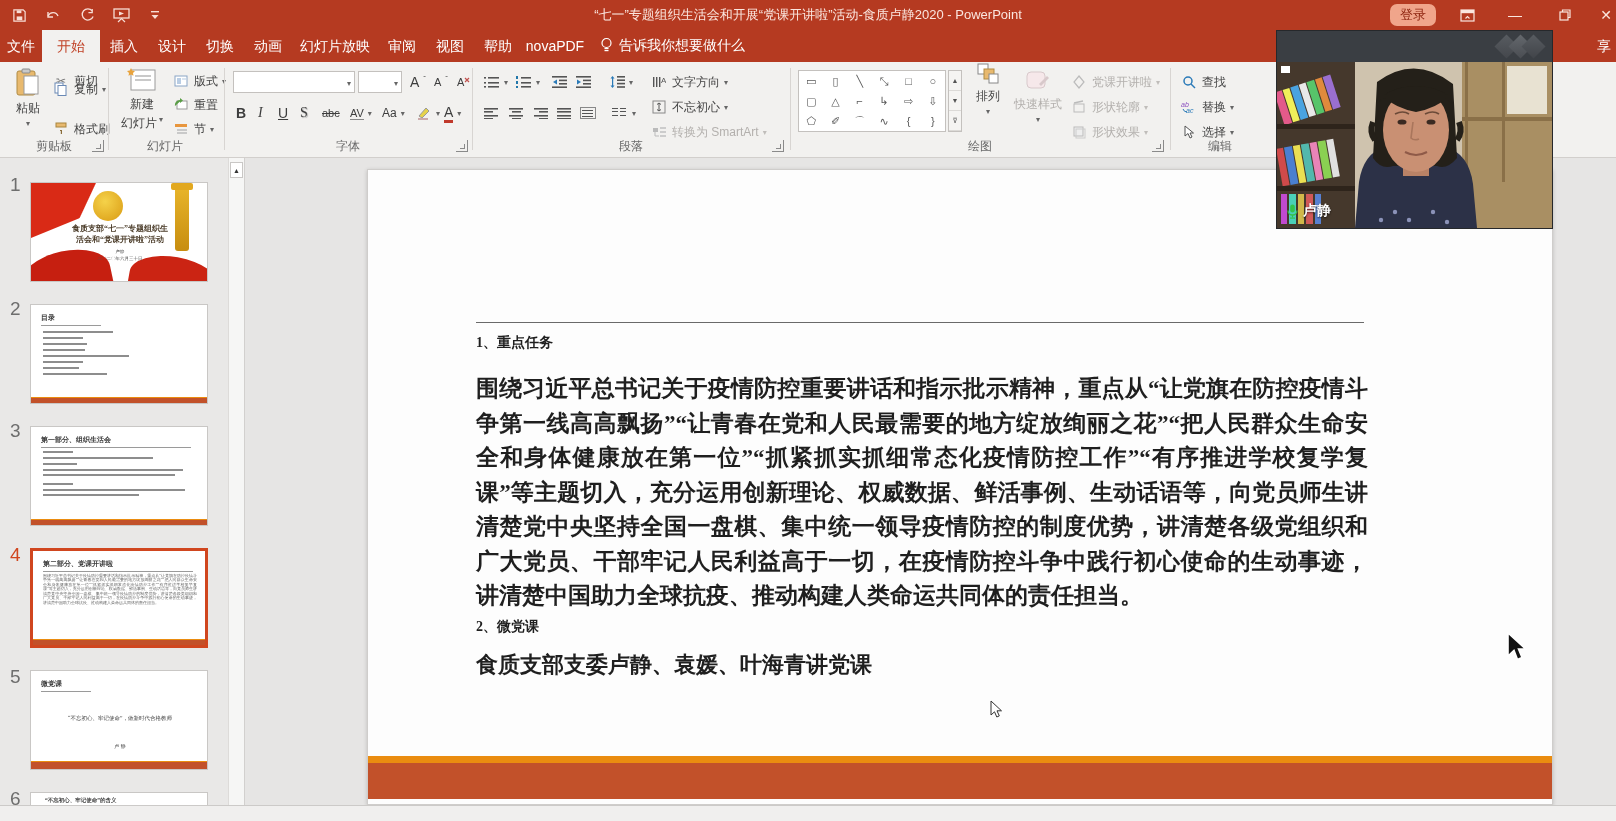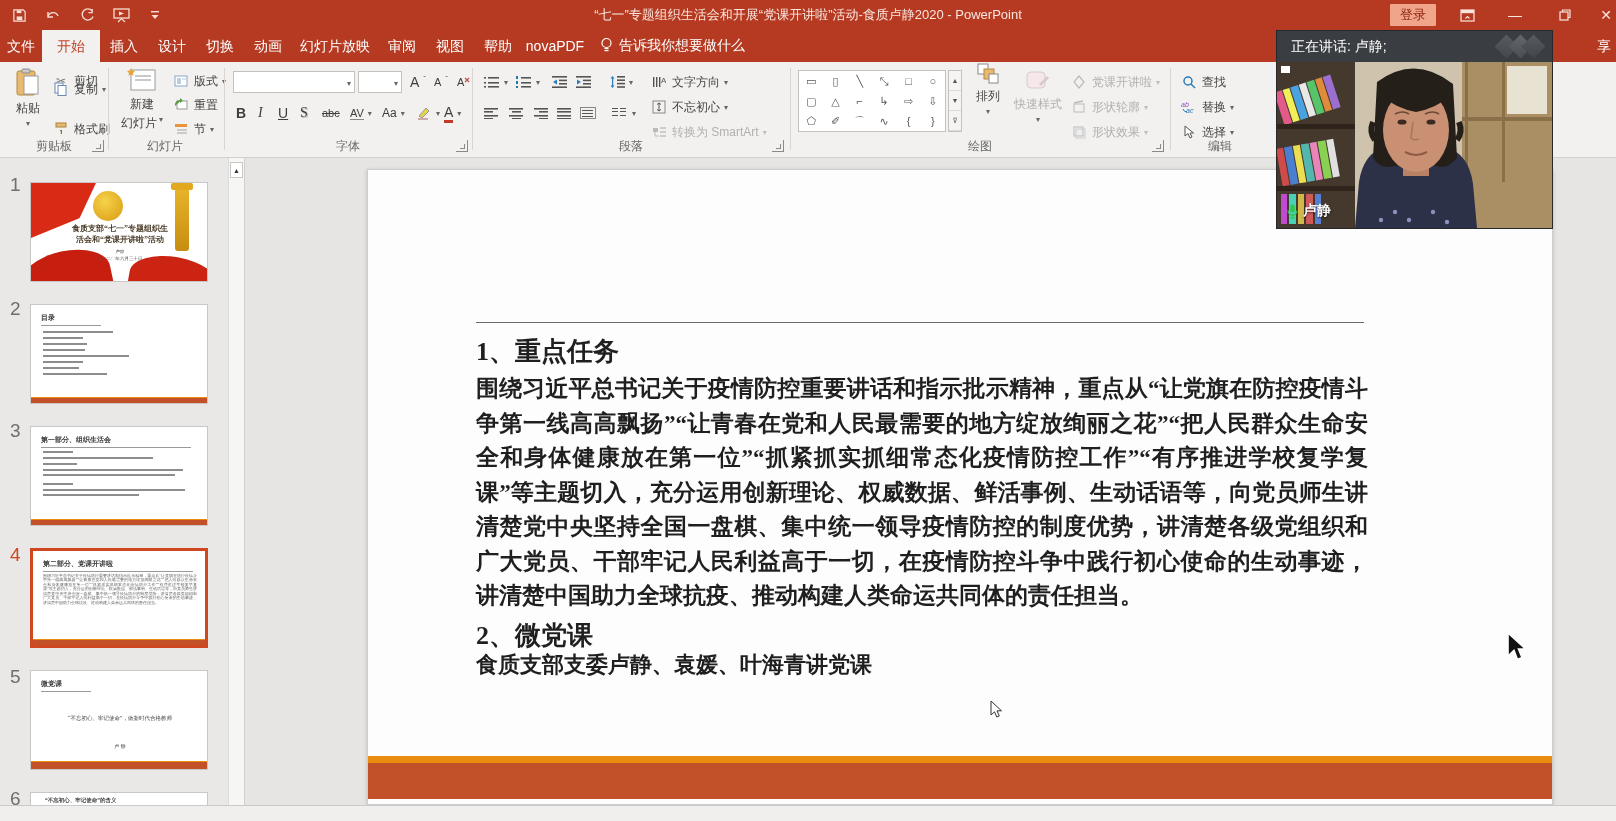--- a/index.html
+++ b/index.html
@@ -8,21 +8,21 @@
   #app { position:relative; width:1616px; height:821px; overflow:hidden; }
 
   
   .titlebar { position:absolute; left:0; top:0; width:1616px; height:30px; background:#b53a21; }
   .qat { position:absolute; left:8px; top:0; height:30px; display:flex; align-items:center; gap:12px; color:#f7ddd5; }
   .qat .qbtn { width:22px; height:22px; display:flex; align-items:center; justify-content:center; }
   .qat svg { display:block; }
   .title-text { position:absolute; left:0; right:0; top:0; height:30px; line-height:30px;
                 text-align:center; color:#fbe6df; font-size:13px; white-space:nowrap; }
   .login-btn { position:absolute; left:1390px; top:4px; width:46px; height:22px; background:#f0a58b;
-               color:#8e2510; font-size:13px; text-align:center; line-height:22px; border-radius:1px; }
+               color:#8e2510; font-size:13px; text-align:center; line-height:22px; border-radius:7px; }
   .win-ctrl { position:absolute; top:0; height:30px; display:flex; align-items:center; justify-content:center;
               color:#fbe6df; font-size:14px; }
   #ribbonopts { left:1450px; width:34px; }
   #minbtn  { left:1498px; width:34px; }
   #restbtn { left:1548px; width:34px; }
   #closebtn{ left:1596px; width:20px; overflow:hidden; }
 
   
   .tabsrow { position:absolute; left:0; top:30px; width:1616px; height:32px; background:#b53a21; }
   .tab { position:absolute; top:0; height:32px; line-height:32px; color:#ffffff; font-size:14px;
@@ -81,21 +81,21 @@
                  border-left:1px solid #dddbd9; }
   .scrollup { position:absolute; left:230px; top:162px; width:13px; height:16px; background:#ffffff;
               border:1px solid #c9c7c5; font-size:7px; color:#333; text-align:center; line-height:15px; }
 
   .canvas { position:absolute; left:245px; top:158px; width:1371px; height:647px; background:#e6e5e4; }
   .slide { position:absolute; left:122px; top:11px; width:1186px; height:636px; background:#fdfdfd;
            border:1px solid #cfcdcb; box-shadow:0 1px 4px rgba(0,0,0,.18); overflow:hidden; }
   .slide-title { position:absolute; left:108px; top:70px; width:980px; font-size:50px; color:#333;
                  font-family:"Liberation Serif","DejaVu Serif",serif; letter-spacing:2px; white-space:nowrap; }
   .slide-rule { position:absolute; left:108px; top:152px; width:888px; height:1px; background:#6a6a6a; }
-  .slide-h { position:absolute; left:108px; font-size:26px; font-weight:bold; color:#1f1f1f;
+  .slide-h { position:absolute; left:108px; font-size:14px; font-weight:bold; color:#1f1f1f;
              font-family:"Liberation Serif","DejaVu Serif",serif; }
   .slide-body { position:absolute; left:108px; top:202px; width:892px; font-size:23px; line-height:34.5px;
                 font-weight:600; color:#1f1f1f; text-align:justify;
                 font-family:"Liberation Serif","DejaVu Serif",serif; }
   .slide-speakers { position:absolute; left:108px; top:480px; font-size:22px; font-weight:600; color:#1f1f1f;
                     font-family:"Liberation Serif","DejaVu Serif",serif; }
   .slide-band-bright { position:absolute; left:0; top:586px; width:100%; height:7px; background:#ea8c10; }
   .slide-band-dark { position:absolute; left:0; top:593px; width:100%; height:36px; background:#c2512a; }
 
   .statusstrip { position:absolute; left:0; top:805px; width:1616px; height:16px; background:#f0efee;
@@ -637,21 +637,20 @@
 
       <svg class="cursor" style="left:622px;top:530px" width="13" height="19" viewBox="0 0 13 19">
         <path d="M1 1 L1 15 L4.5 11.8 L6.8 17 L9.3 15.9 L7 10.8 L11.5 10.8 z" fill="#fff" stroke="#333" stroke-width="1"></path>
       </svg>
     </div>
   </div>
 
   <div class="statusstrip"></div>
 
   <div class="webcam">
-    <div class="webcam-header">正在讲话: 卢静;</div>
     <div class="webcam-logo">
       <i style="left:2px;background:linear-gradient(135deg,#585c61,#44474c)"></i>
       <i style="left:16px;background:linear-gradient(135deg,#64686d,#4a4d52)"></i>
       <i style="left:29px;background:linear-gradient(135deg,#585c61,#414449)"></i>
     </div>
     <div class="webcam-video">
       <svg width="275" height="166" viewBox="0 0 275 166">
 
         <rect x="0" y="0" width="275" height="166" fill="#cfc3ae"></rect>
 

